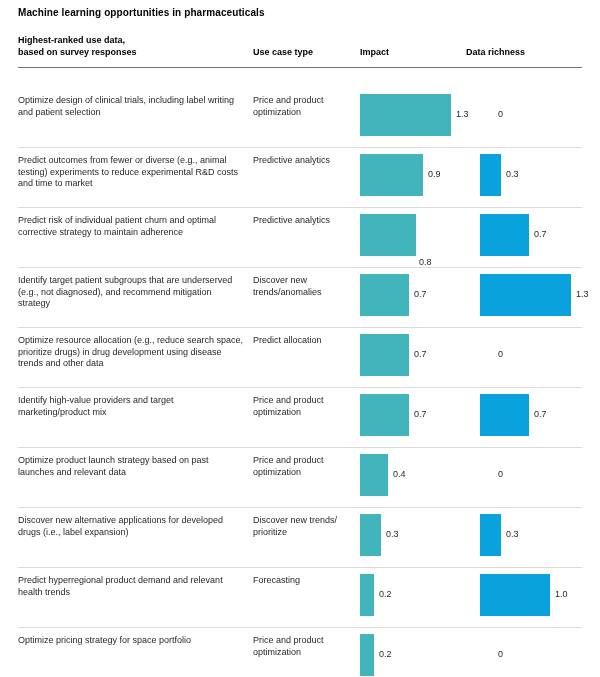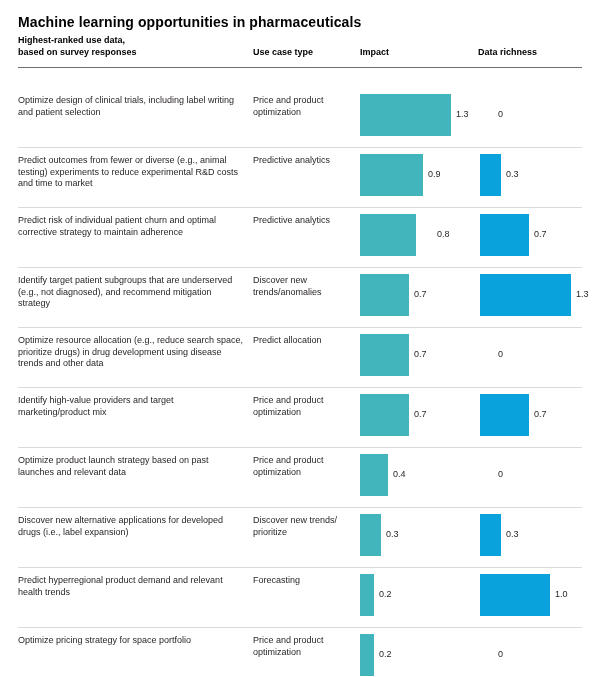--- a/index.html
+++ b/index.html
@@ -17,22 +17,22 @@
   .page {
     position: relative;
     width: 600px;
     height: 677px;
     box-sizing: border-box;
     overflow: hidden;
   }
   .exhibit-title {
     position: absolute;
     left: 18px;
-    top: 14px;
-    font-size: 14px;
+    top: 7px;
+    font-size: 10px;
     font-weight: bold;
     letter-spacing: 0.1px;
     color: #000000;
   }
   .table {
     position: absolute;
     left: 18px;
     top: 34px;
     width: 564px;
   }
@@ -45,21 +45,21 @@
     position: absolute;
     font-size: 9px;
     font-weight: bold;
     color: #000000;
     line-height: 12px;
     top: 0;
   }
   .th-usecase { left: 0px; width: 225px; }
   .th-type    { left: 235px; width: 100px; top: 12px; }
   .th-impact  { left: 342px; width: 100px; top: 12px; }
-  .th-data    { left: 460px; width: 110px; top: 12px; }
+  .th-data    { left: 448px; width: 110px; top: 12px; }
   .head-rule {
     position: absolute;
     left: 0;
     right: 0;
     bottom: 0;
     height: 1.5px;
     background: #6d6e71;
   }
   
   .row {
@@ -161,21 +161,21 @@
           <div class="barzone barzone-data">
             <div class="bar data" style="width: 21px; background: rgb(9, 162, 220);"></div>
             <div class="bar-value" style="left: 26px;">0.3</div>
           </div>
         </div>
         <div class="row" style="height: 60px;">
           <div class="cell-usecase">Predict risk of individual patient churn and optimal corrective strategy to maintain adherence</div>
           <div class="cell-type">Predictive analytics</div>
           <div class="barzone barzone-impact">
             <div class="bar impact" style="width: 56px; background: rgb(65, 180, 188);"></div>
-            <div class="bar-value" style="left: 77px;">0.8</div>
+            <div class="bar-value" style="left: 59px; margin-top: 28px;">0.8</div>
           </div>
           <div class="barzone barzone-data">
             <div class="bar data" style="width: 49px; background: rgb(9, 162, 220);"></div>
             <div class="bar-value" style="left: 54px;">0.7</div>
           </div>
         </div>
         <div class="row" style="height: 60px;">
           <div class="cell-usecase">Identify target patient subgroups that are underserved (e.g., not diagnosed), and recommend mitigation strategy</div>
           <div class="cell-type">Discover new trends/anomalies</div>
           <div class="barzone barzone-impact">

